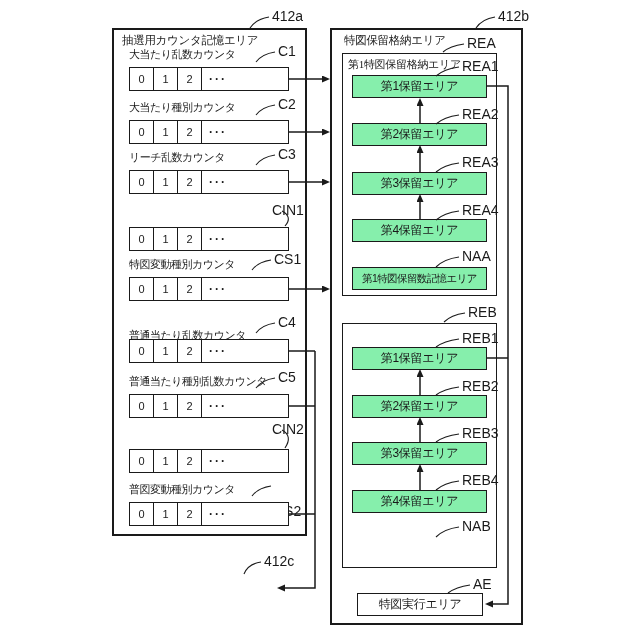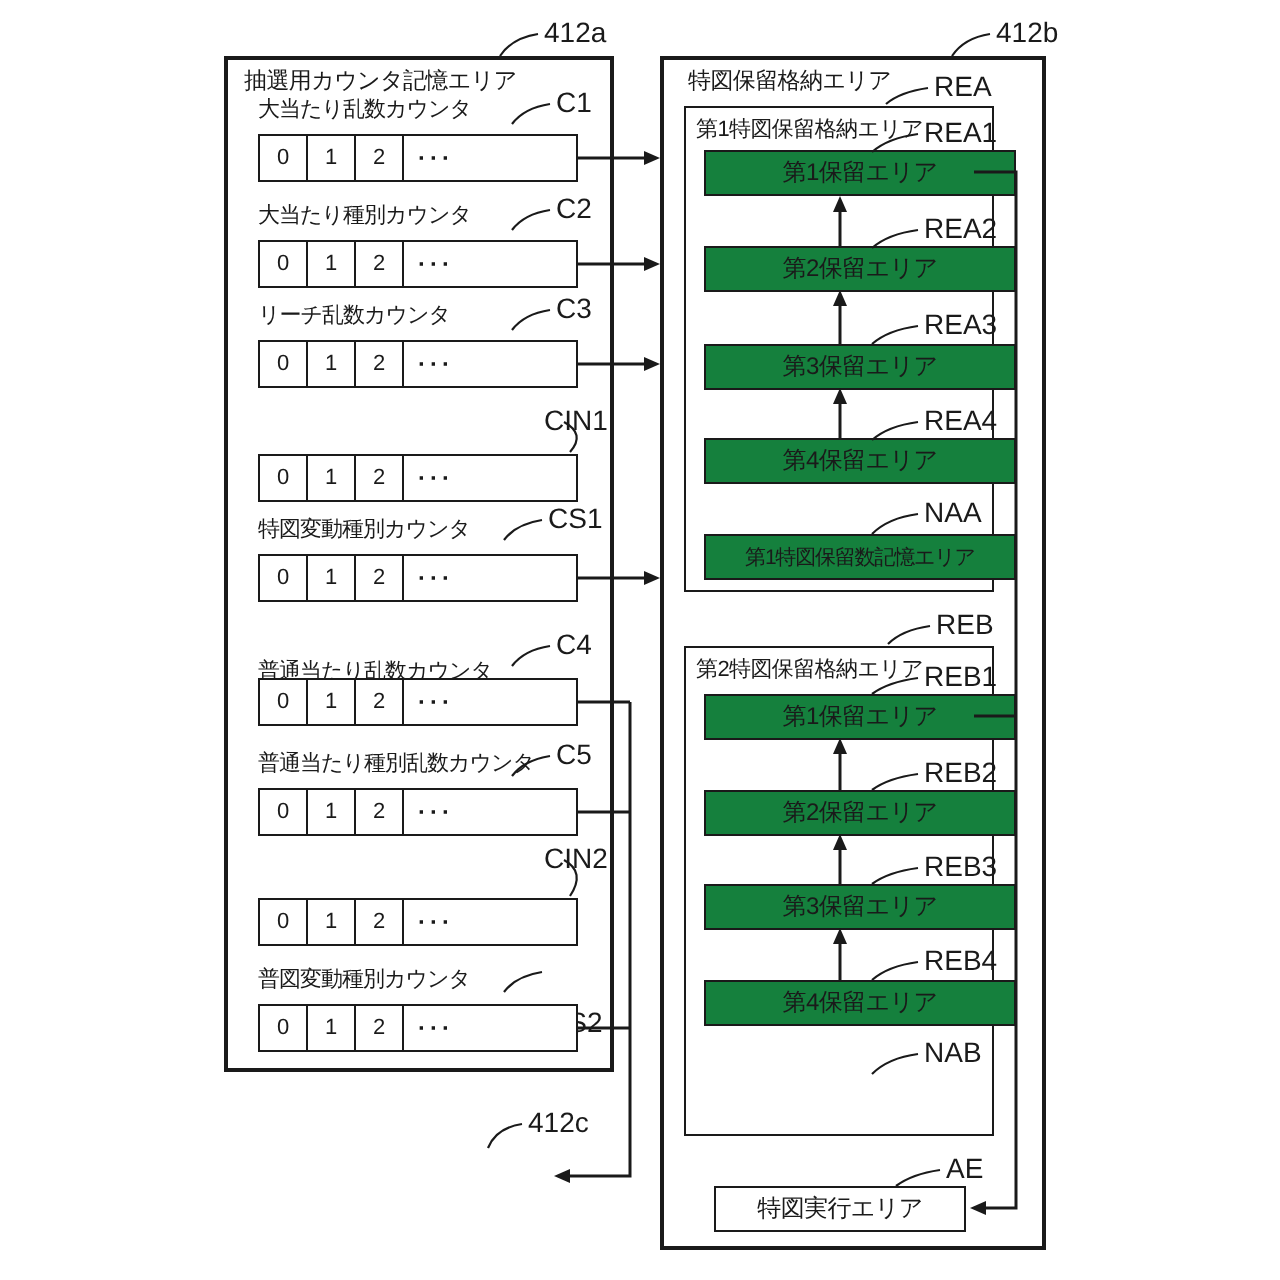--- a/index.html
+++ b/index.html
@@ -2,33 +2,33 @@
 <html><head>
 <meta charset="utf-8">
 <style>
   html,body{margin:0;padding:0;background:#fff;}
   .stage{
     position:relative;width:640px;height:640px;background:#ffffff;overflow:hidden;
     font-family:"Liberation Sans","DejaVu Sans",sans-serif;color:#1a1a1a;
   }
   .box{position:absolute;border:1.5px solid #1a1a1a;background:transparent;box-sizing:border-box;}
   .box.outer{border-width:2px;}
-  .title{position:absolute;font-size:11px;white-space:nowrap;letter-spacing:-0.3px;}
+  .title{position:absolute;font-size:11px;white-space:nowrap;letter-spacing:-0.3px;font-family:Liberation Serif, serif;}
   .title.big{font-size:11.5px;}
   .clabel{position:absolute;font-size:11px;white-space:nowrap;letter-spacing:-0.5px;}
   .ref{position:absolute;font-size:14px;white-space:nowrap;letter-spacing:0;}
   .strip{position:absolute;left:129px;width:160px;height:24px;border:1.5px solid #1a1a1a;
     box-sizing:border-box;display:flex;background:#fff;}
   .cell{width:24px;border-right:1.5px solid #1a1a1a;box-sizing:border-box;display:flex;
     align-items:center;justify-content:center;font-size:11px;}
   .cell.dots{flex:1;border-right:none;justify-content:flex-start;padding-left:7px;
     letter-spacing:2px;font-weight:bold;font-size:12px;}
-  .slot{position:absolute;left:352px;width:156px;height:23px;border:1.5px solid #1a1a1a;
+  .slot{position:absolute;left:352px;width:135px;height:23px;border:1.5px solid #1a1a1a;
     box-sizing:border-box;display:flex;align-items:center;justify-content:center;
-    font-size:12px;white-space:nowrap;background:#15803d;letter-spacing:-0.3px;}
+    font-size:12px;white-space:nowrap;background:#86efac;letter-spacing:-0.3px;}
   .slot.small{font-size:10.5px;letter-spacing:-0.6px;}
   .wbox{position:absolute;border:1.5px solid #1a1a1a;box-sizing:border-box;display:flex;
     align-items:center;justify-content:center;font-size:12px;white-space:nowrap;
     background:#fff;letter-spacing:-0.3px;}
   svg.overlay{position:absolute;left:0;top:0;pointer-events:none;}
 </style>
 </head>
 <body>
 
 <div class="stage">
@@ -133,21 +133,20 @@
   <div class="slot" style="top:172px">第3保留エリア</div>
   <div class="ref" style="left:462px;top:154px">REA3</div>
 
   <div class="slot" style="top:219px">第4保留エリア</div>
   <div class="ref" style="left:462px;top:202px">REA4</div>
 
   <div class="slot small" style="top:267px">第1特図保留数記憶エリア</div>
   <div class="ref" style="left:462px;top:248px">NAA</div>
 
   <div class="box" style="left:342px;top:323px;width:155px;height:245px"></div>
-  <div class="title" style="left:348px;top:327px">第2特図保留格納エリア</div>
   <div class="ref" style="left:468px;top:304px">REB</div>
 
   <div class="slot" style="top:347px">第1保留エリア</div>
   <div class="ref" style="left:462px;top:330px">REB1</div>
 
   <div class="slot" style="top:395px">第2保留エリア</div>
   <div class="ref" style="left:462px;top:378px">REB2</div>
 
   <div class="slot" style="top:442px">第3保留エリア</div>
   <div class="ref" style="left:462px;top:425px">REB3</div>

